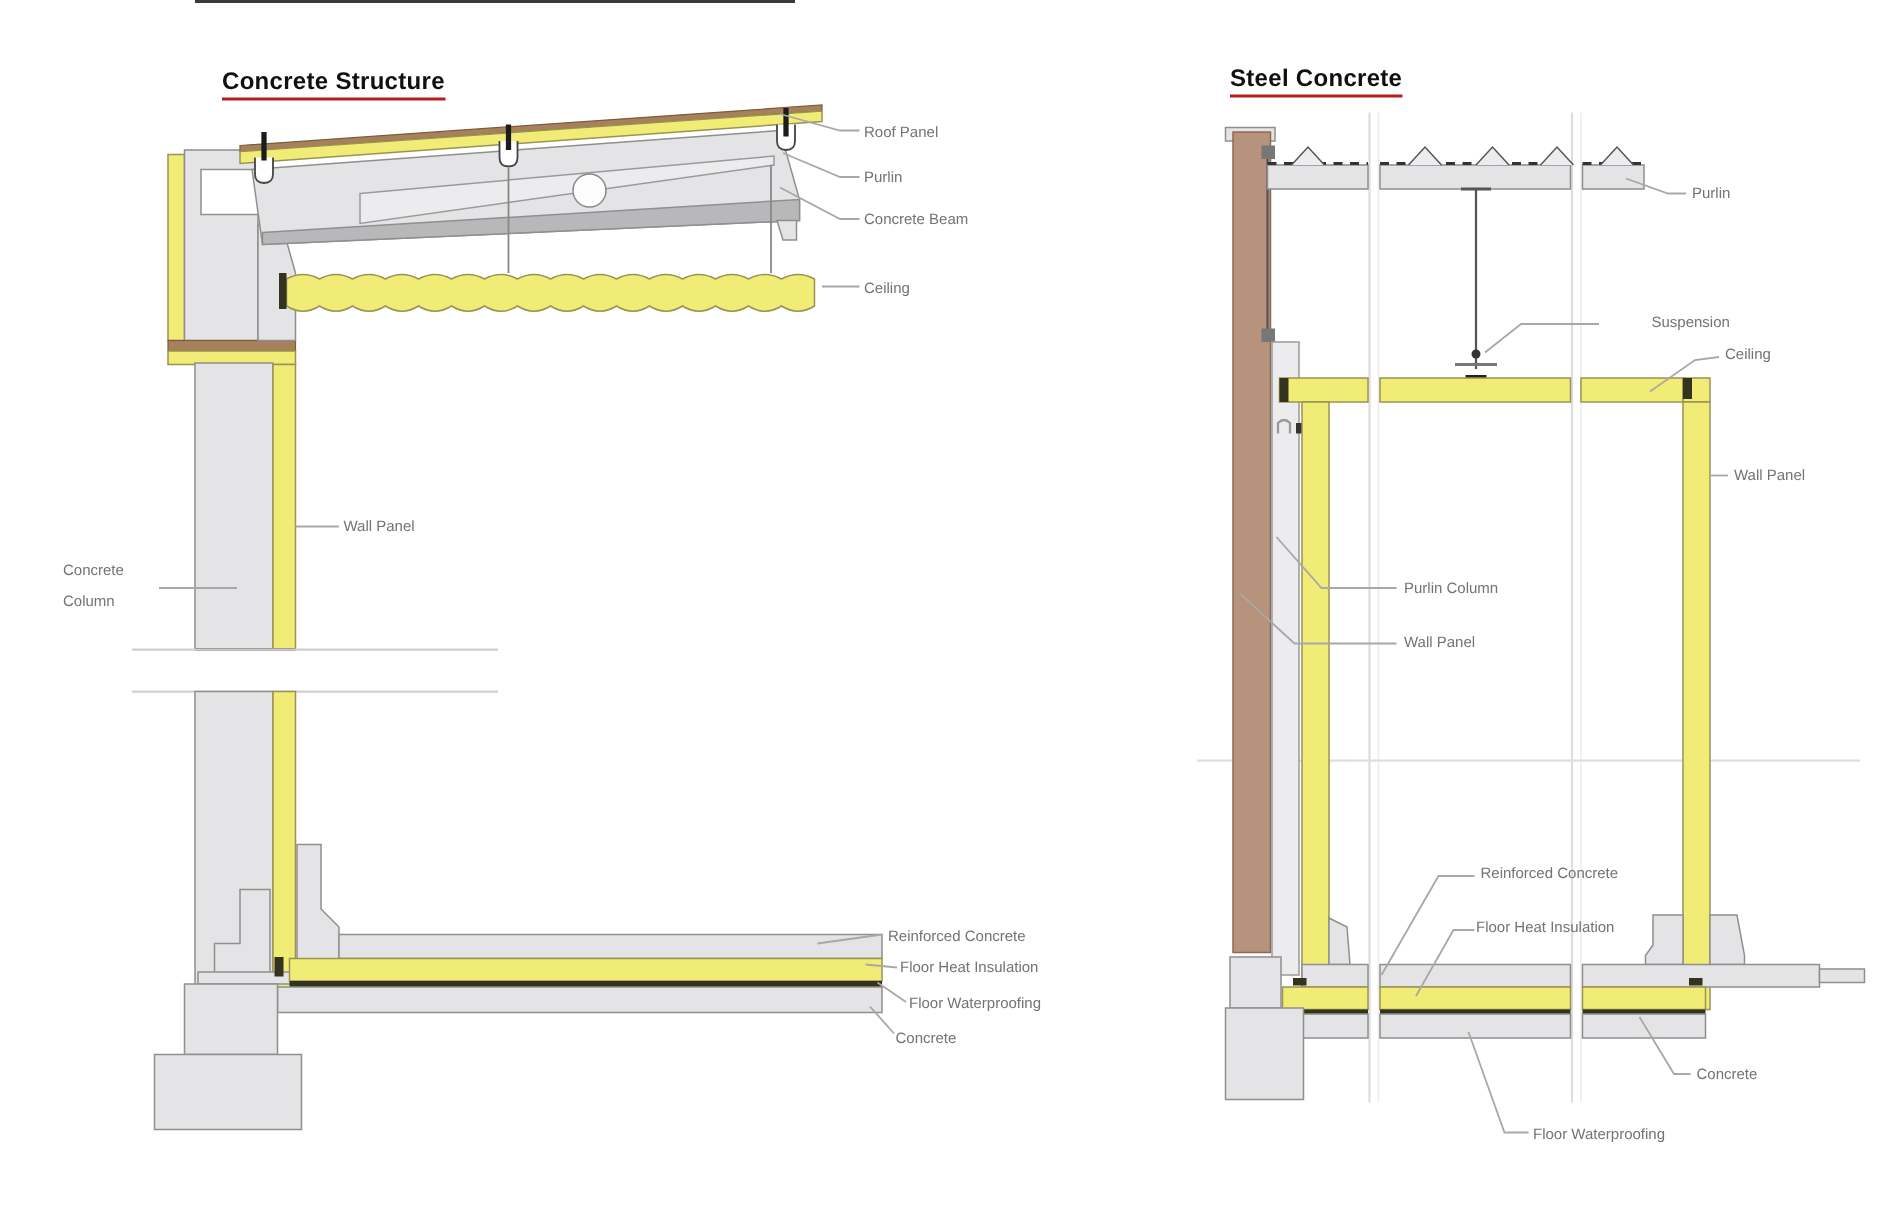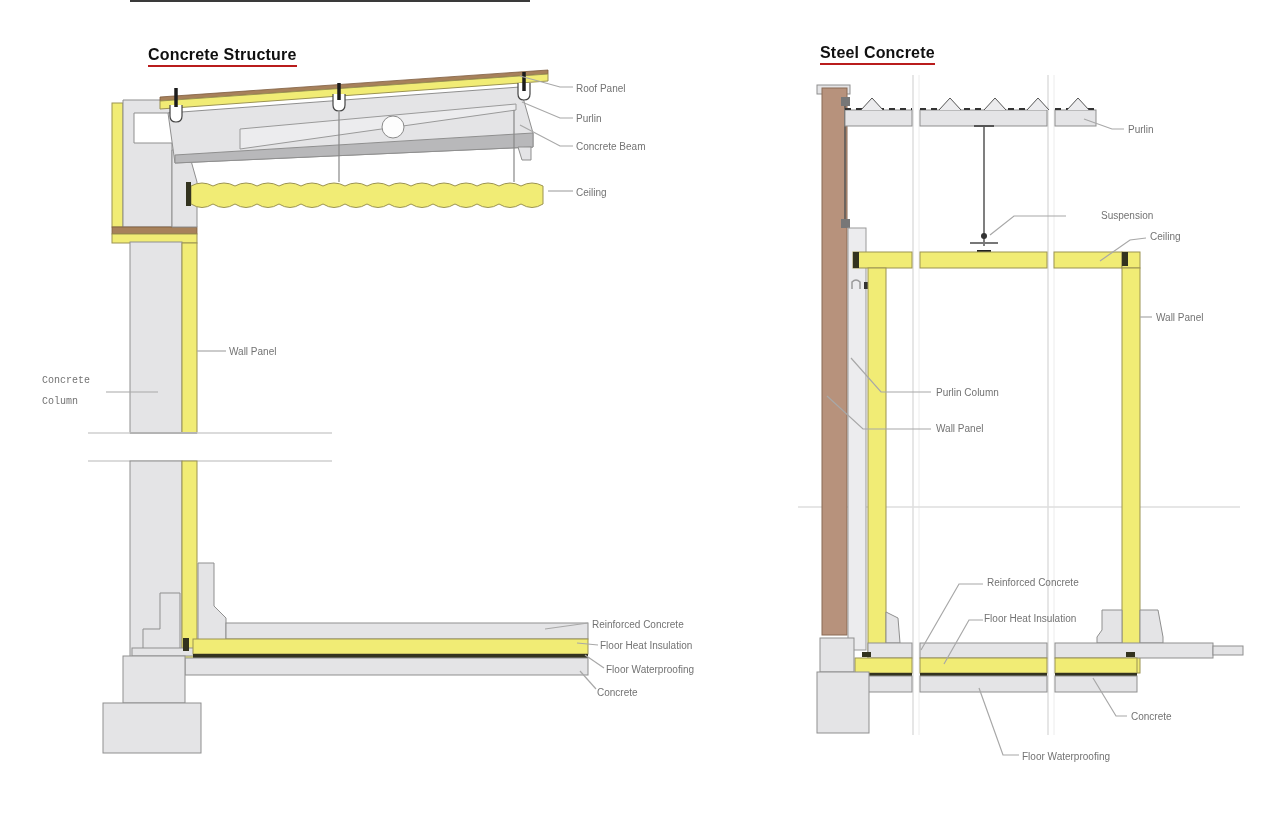--- a/index.html
+++ b/index.html
@@ -1,20 +1,20 @@
 <!DOCTYPE html>
 <html><head>
 <meta charset="utf-8">
 <style>
   html,body{margin:0;padding:0;background:#fff;}
   .stage{position:relative;width:1268px;height:819px;background:#ffffff;overflow:hidden;
          font-family:"Liberation Sans",sans-serif;}
   svg{position:absolute;left:0;top:0;}
   .lbl{position:absolute;font-size:10px;color:#737373;white-space:nowrap;line-height:15px;}
-  .lbl.wrap{white-space:normal;width:74px;line-height:21px;font-family:Liberation Mono, monospace;}
+  .lbl.wrap{white-space:normal;width:74px;line-height:21px;}
   .title{position:absolute;font-weight:bold;font-size:16px;color:#101010;
          border-bottom:2px solid #b91c1c;padding-bottom:1px;letter-spacing:.2px;}
   
   .gray{fill:#e4e4e6;stroke:#8f8f8f;stroke-width:1;}
   .gray2{fill:#ececee;stroke:#9a9a9a;stroke-width:1;}
   .darkband{fill:#b8b8ba;stroke:#8f8f8f;stroke-width:1;}
   .yel{fill:#f1ec75;stroke:#9b9353;stroke-width:1;}
   .brown{fill:#a7815b;stroke:#7d5c3e;stroke-width:.8;}
   .wood{fill:#b7927c;stroke:#8a6a55;stroke-width:1;}
   .dark{fill:#33331f;stroke:none;}

